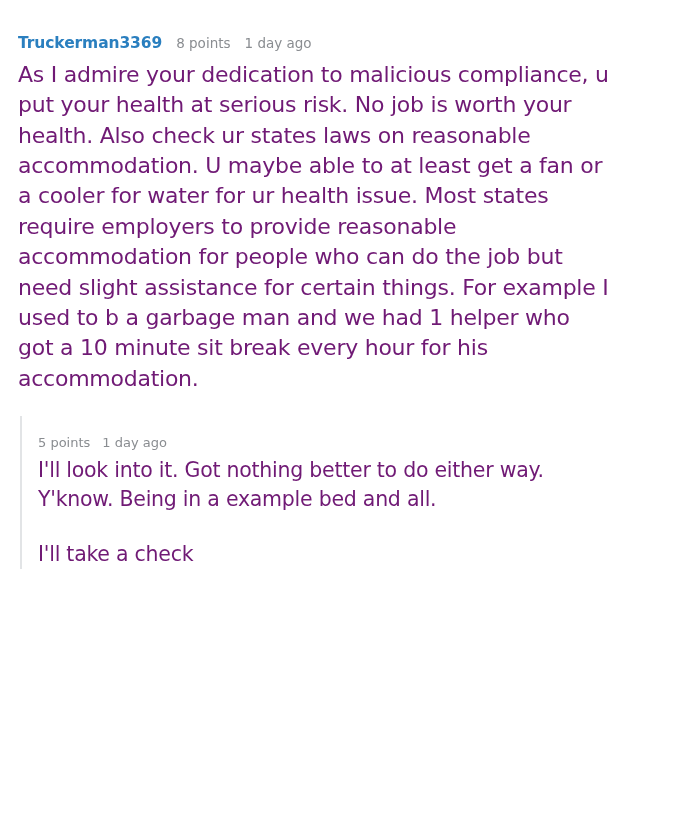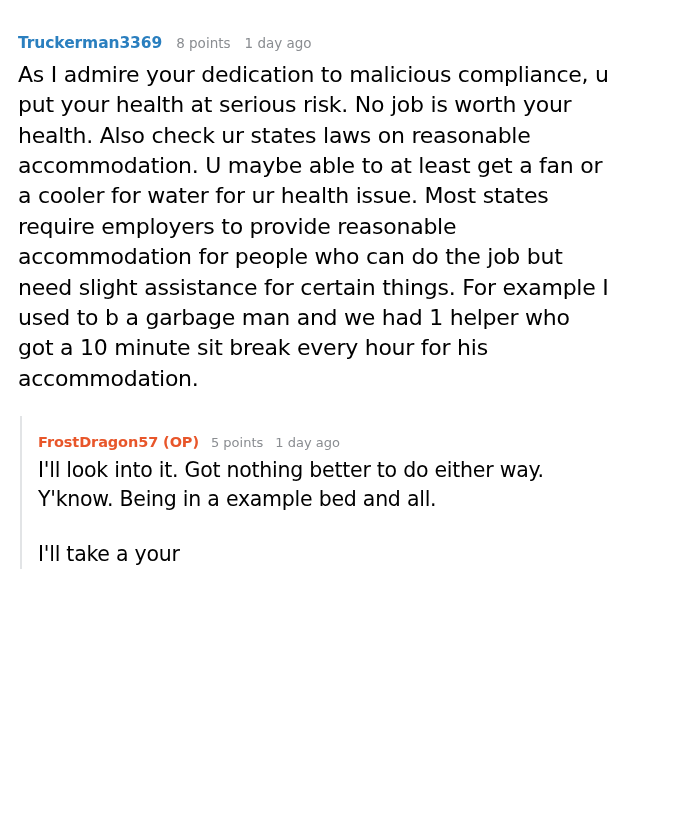--- a/index.html
+++ b/index.html
@@ -40,21 +40,21 @@
     color: #2a7fbf;
   }
   .meta {
     font-size: 13.5px;
     color: #8a8d91;
     margin-top: 19px;
   }
   .body-text {
     font-size: 22px;
     line-height: 1.38;
-    color: #000000;
+    color: #701a75;
     letter-spacing: -0.25px;
     white-space: pre-wrap;
   }
   .reply {
     margin-top: 22px;
     padding-left: 16px;
     border-left: 2px solid #e2e4e6;
     margin-left: 2px;
   }
   .reply .body-text {
@@ -81,23 +81,22 @@
     <div class="comment-header">
       <span class="author user-author">Truckerman3369</span>
       <span class="meta">8 points</span>
       <span class="meta">1 day ago</span>
     </div>
     <div class="body-text">As I admire your dedication to malicious compliance, u put your health at serious risk. No job is worth your health. Also check ur states laws on reasonable accommodation. U maybe able to at least get a fan or a cooler for water for ur health issue. Most states require employers to provide reasonable accommodation for people who can do the job but need slight assistance for certain things. For example I used to b a garbage man and we had 1 helper who got a 10 minute sit break every hour for his accommodation.</div>
   </div>
 
   <div class="comment reply">
     <div class="comment-header">
-      <span class="author op-author">FrostDragon57 (OP)</span>
       <span class="meta">5 points</span>
       <span class="meta">1 day ago</span>
     </div>
     <div class="body-text">I'll look into it. Got nothing better to do either way.
 Y'know. Being in a example bed and all.</div>
     <div class="blank-line"></div>
-    <div class="body-text">I'll take a your</div>
+    <div class="body-text">I'll take a check</div>
   </div>
 
 </div>
 
 </body></html>

